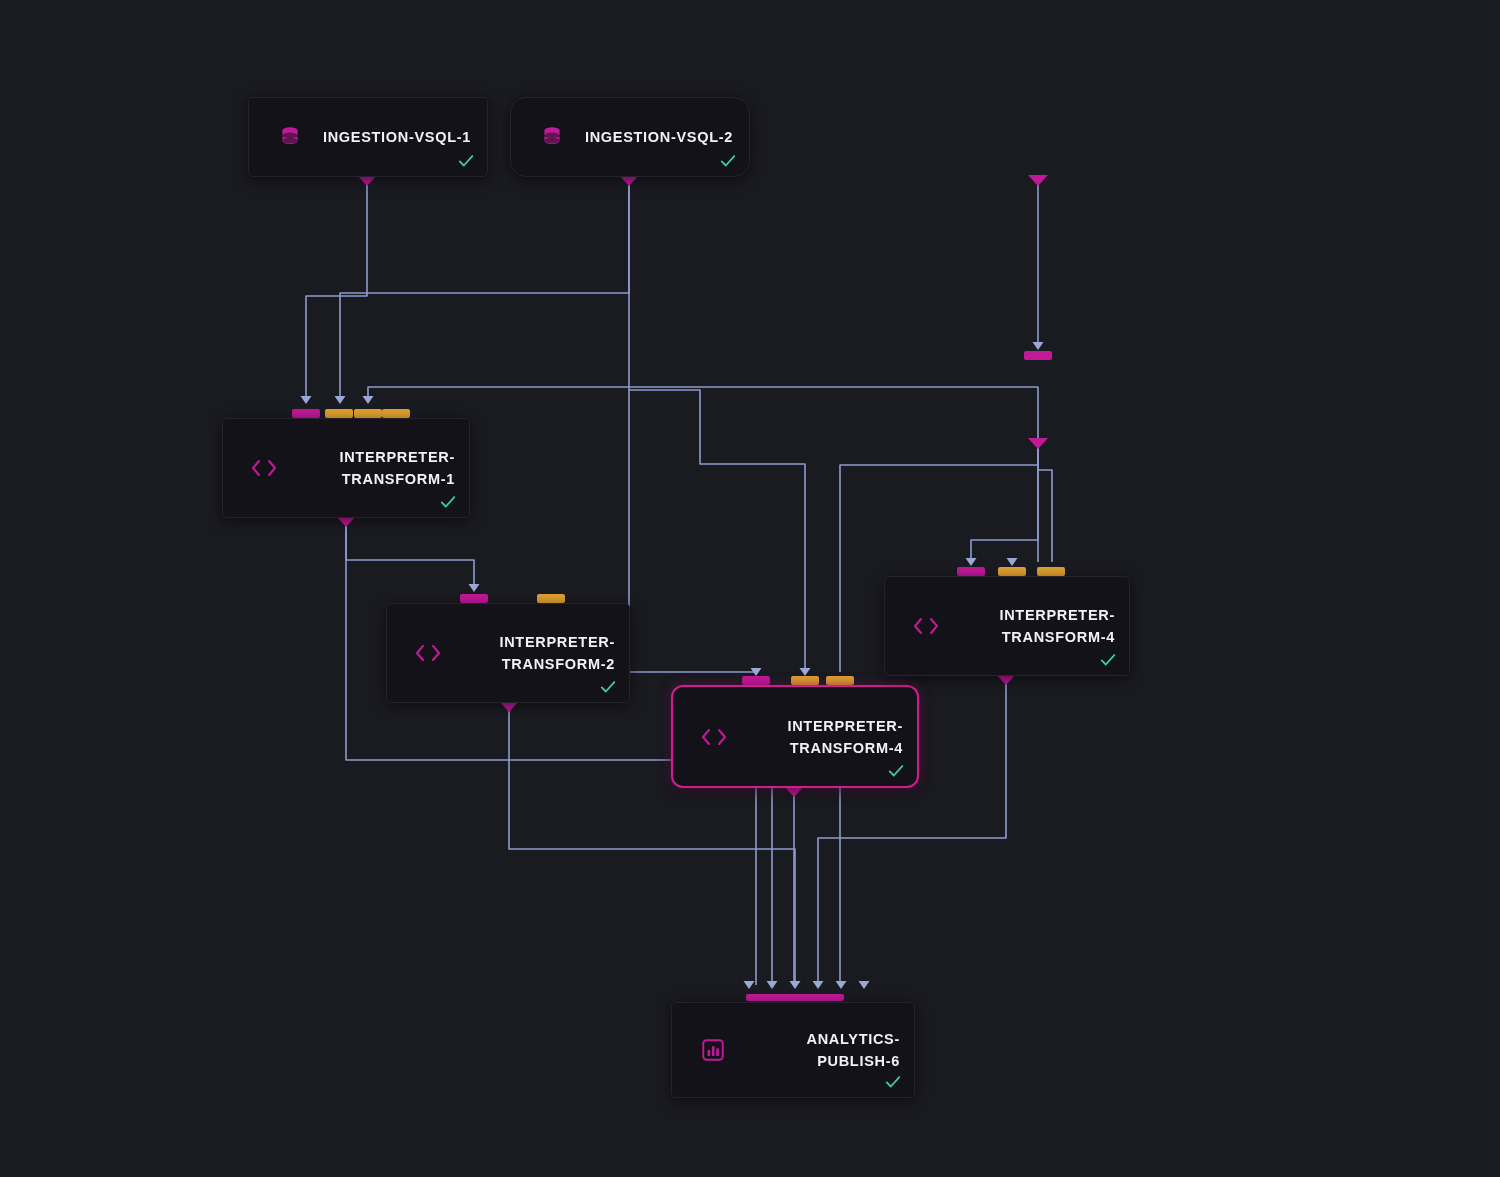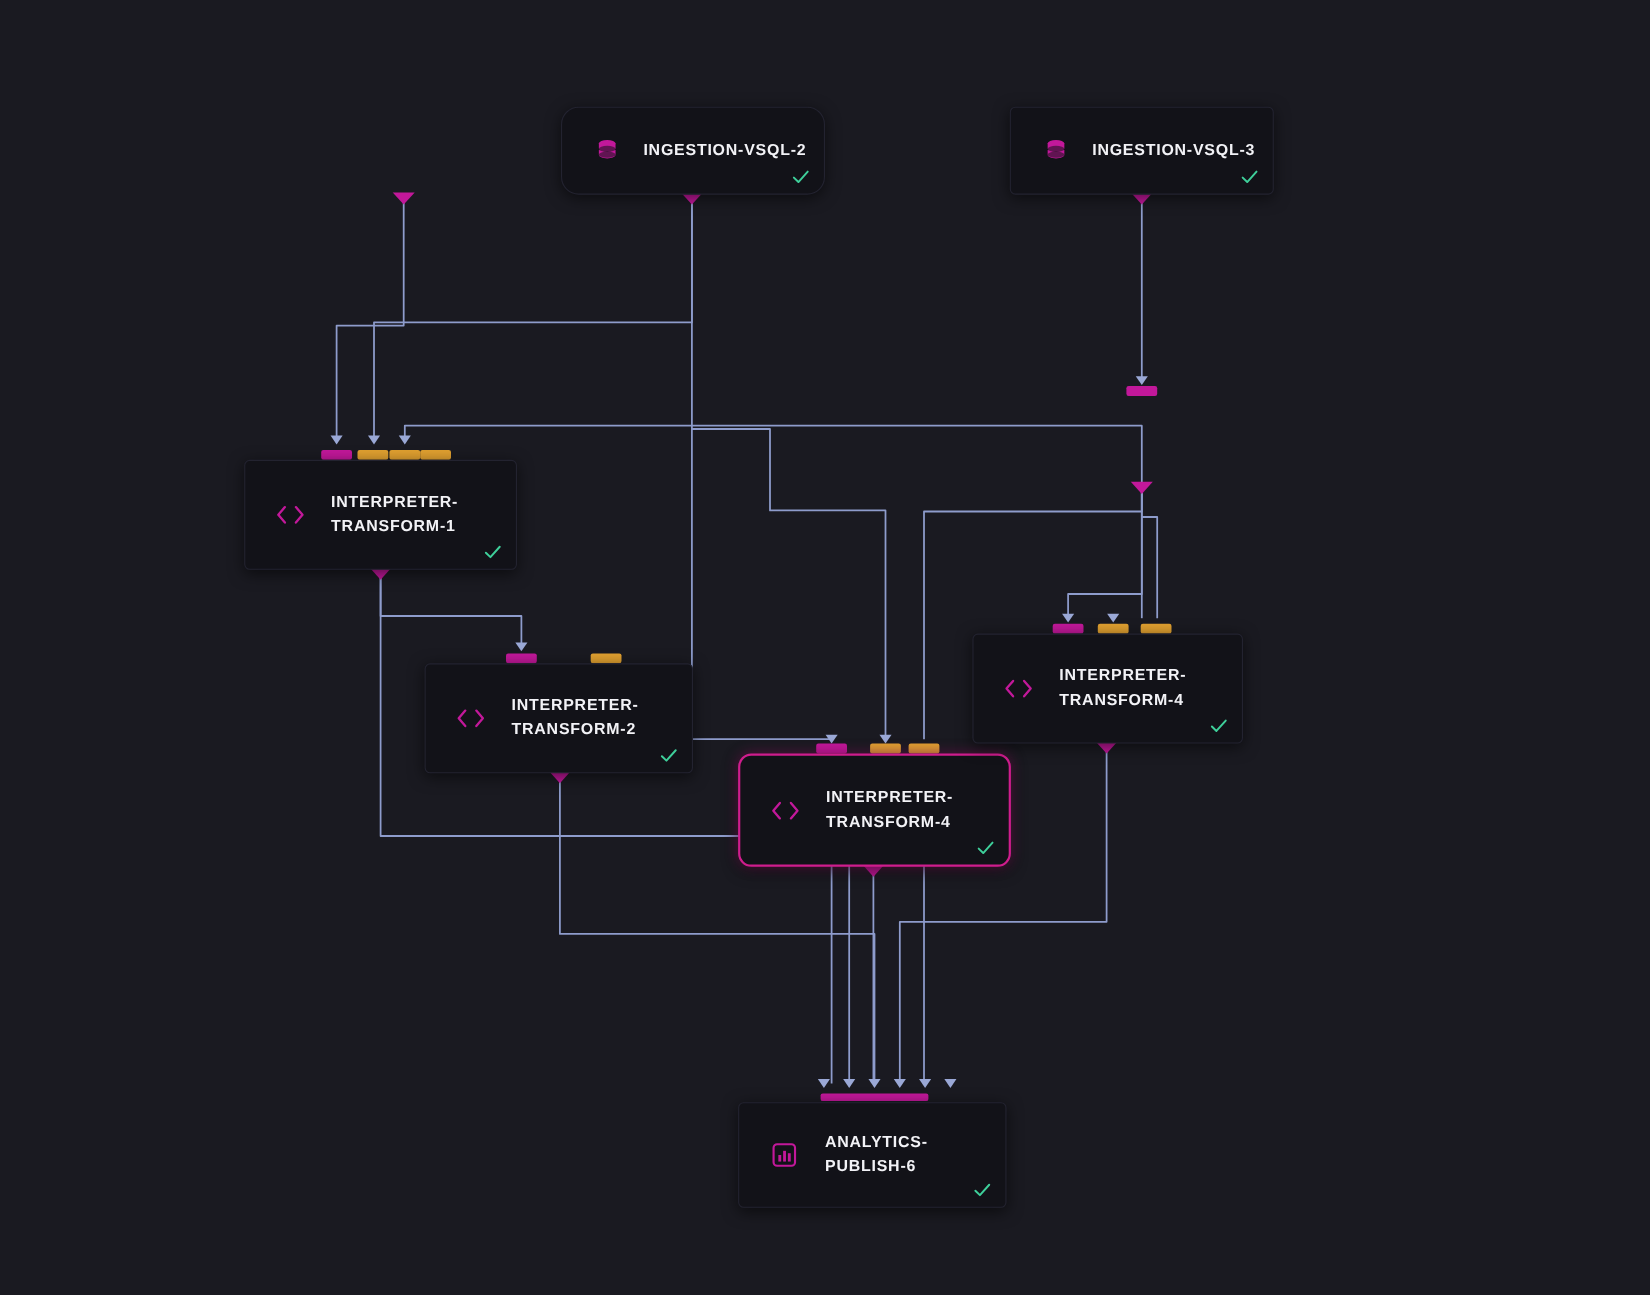--- a/index.html
+++ b/index.html
@@ -62,21 +62,21 @@
     top: 50%;
     transform: translateY(-50%);
     color: #f2f2f6;
     font-size: 14.5px;
     font-weight: bold;
     letter-spacing: 0.7px;
     line-height: 1.55;
     text-align: center;
   }
   .node-label.two-line {
-    text-align: left;
+    text-align: right;
     left: 78px;
   }
   .status-check {
     position: absolute;
     right: 12px;
     bottom: 6px;
     width: 18px;
     height: 18px;
   }
   .port {
@@ -133,56 +133,56 @@
         <path d="M789.5,981 L800.5,981 L795,989 Z" fill="#9aa8d6"></path>
         <path d="M812.5,981 L823.5,981 L818,989 Z" fill="#9aa8d6"></path>
         <path d="M743.5,981 L754.5,981 L749,989 Z" fill="#9aa8d6"></path>
         <path d="M835.5,981 L846.5,981 L841,989 Z" fill="#9aa8d6"></path>
         <path d="M858.5,981 L869.5,981 L864,989 Z" fill="#9aa8d6"></path>
       </g>
   </svg>
 
   <div id="node-layer">
       <div class="out-port" style="left: 357px; top: 175px;"></div>
-      <div class="out-port" style="left: 619px; top: 175px;"></div>
-      <div class="node" style="left: 510px; top: 97px; width: 240px; height: 80px; border-radius: 16px;">
+      <div class="node" style="left: 248px; top: 97px; width: 240px; height: 80px;">
         <div class="node-icon">
           <svg width="26" height="26" viewBox="0 0 24 24" aria-hidden="true">
             <ellipse cx="12" cy="6" rx="7" ry="3" fill="#c2189a"></ellipse>
             <path d="M5 6 v4 c0 1.7 3.1 3 7 3 s7 -1.3 7 -3 V6" fill="#c2189a"></path>
             <path d="M5 11.5 v4 c0 1.7 3.1 3 7 3 s7 -1.3 7 -3 v-4" fill="#c2189a"></path>
             <ellipse cx="12" cy="10.5" rx="7" ry="2.6" fill="#121218" opacity="0.55"></ellipse>
             <ellipse cx="12" cy="15.3" rx="7" ry="2.6" fill="#121218" opacity="0.55"></ellipse>
           </svg>
         </div>
         <div class="node-label">
-          <div>INGESTION-VSQL-2</div>
-        </div>
-        <div class="status-check"><svg width="18" height="18" viewBox="0 0 20 20" aria-hidden="true">
-            <path d="M3 10.5 L7.6 15 L17 4.5" fill="none" stroke="#3ecf9a" stroke-width="2" stroke-linecap="round" stroke-linejoin="round"></path>
-          </svg></div>
-      </div>
-      <div class="out-port" style="left: 1028px; top: 175px;"></div>
-      <div class="node" style="left: 918px; top: 97px; width: 240px; height: 80px;">
+          <div>INGESTION-VSQL-1</div>
+        </div>
+        <div class="status-check"><svg width="18" height="18" viewBox="0 0 20 20" aria-hidden="true">
+            <path d="M3 10.5 L7.6 15 L17 4.5" fill="none" stroke="#3ecf9a" stroke-width="2" stroke-linecap="round" stroke-linejoin="round"></path>
+          </svg></div>
+      </div>
+      <div class="out-port" style="left: 619px; top: 175px;"></div>
+      <div class="node" style="left: 510px; top: 97px; width: 240px; height: 80px; border-radius: 16px;">
         <div class="node-icon">
           <svg width="26" height="26" viewBox="0 0 24 24" aria-hidden="true">
             <ellipse cx="12" cy="6" rx="7" ry="3" fill="#c2189a"></ellipse>
             <path d="M5 6 v4 c0 1.7 3.1 3 7 3 s7 -1.3 7 -3 V6" fill="#c2189a"></path>
             <path d="M5 11.5 v4 c0 1.7 3.1 3 7 3 s7 -1.3 7 -3 v-4" fill="#c2189a"></path>
             <ellipse cx="12" cy="10.5" rx="7" ry="2.6" fill="#121218" opacity="0.55"></ellipse>
             <ellipse cx="12" cy="15.3" rx="7" ry="2.6" fill="#121218" opacity="0.55"></ellipse>
           </svg>
         </div>
         <div class="node-label">
-          <div>INGESTION-VSQL-3</div>
-        </div>
-        <div class="status-check"><svg width="18" height="18" viewBox="0 0 20 20" aria-hidden="true">
-            <path d="M3 10.5 L7.6 15 L17 4.5" fill="none" stroke="#3ecf9a" stroke-width="2" stroke-linecap="round" stroke-linejoin="round"></path>
-          </svg></div>
-      </div>
+          <div>INGESTION-VSQL-2</div>
+        </div>
+        <div class="status-check"><svg width="18" height="18" viewBox="0 0 20 20" aria-hidden="true">
+            <path d="M3 10.5 L7.6 15 L17 4.5" fill="none" stroke="#3ecf9a" stroke-width="2" stroke-linecap="round" stroke-linejoin="round"></path>
+          </svg></div>
+      </div>
+      <div class="out-port" style="left: 1028px; top: 175px;"></div>
       <div class="port port-magenta" style="left: 1024px; top: 351px; width: 28px;"></div>
       <div class="out-port" style="left: 1028px; top: 438px;"></div>
       <div class="port port-magenta" style="left: 292px; top: 409px; width: 28px;"></div>
       <div class="port port-amber" style="left: 325px; top: 409px; width: 28px;"></div>
       <div class="port port-amber" style="left: 354px; top: 409px; width: 28px;"></div>
       <div class="port port-amber" style="left: 382px; top: 409px; width: 28px;"></div>
       <div class="out-port" style="left: 336px; top: 516px;"></div>
       <div class="node" style="left: 222px; top: 418px; width: 248px; height: 100px;">
         <div class="node-icon">
           <svg width="28" height="24" viewBox="0 0 28 24" aria-hidden="true">

